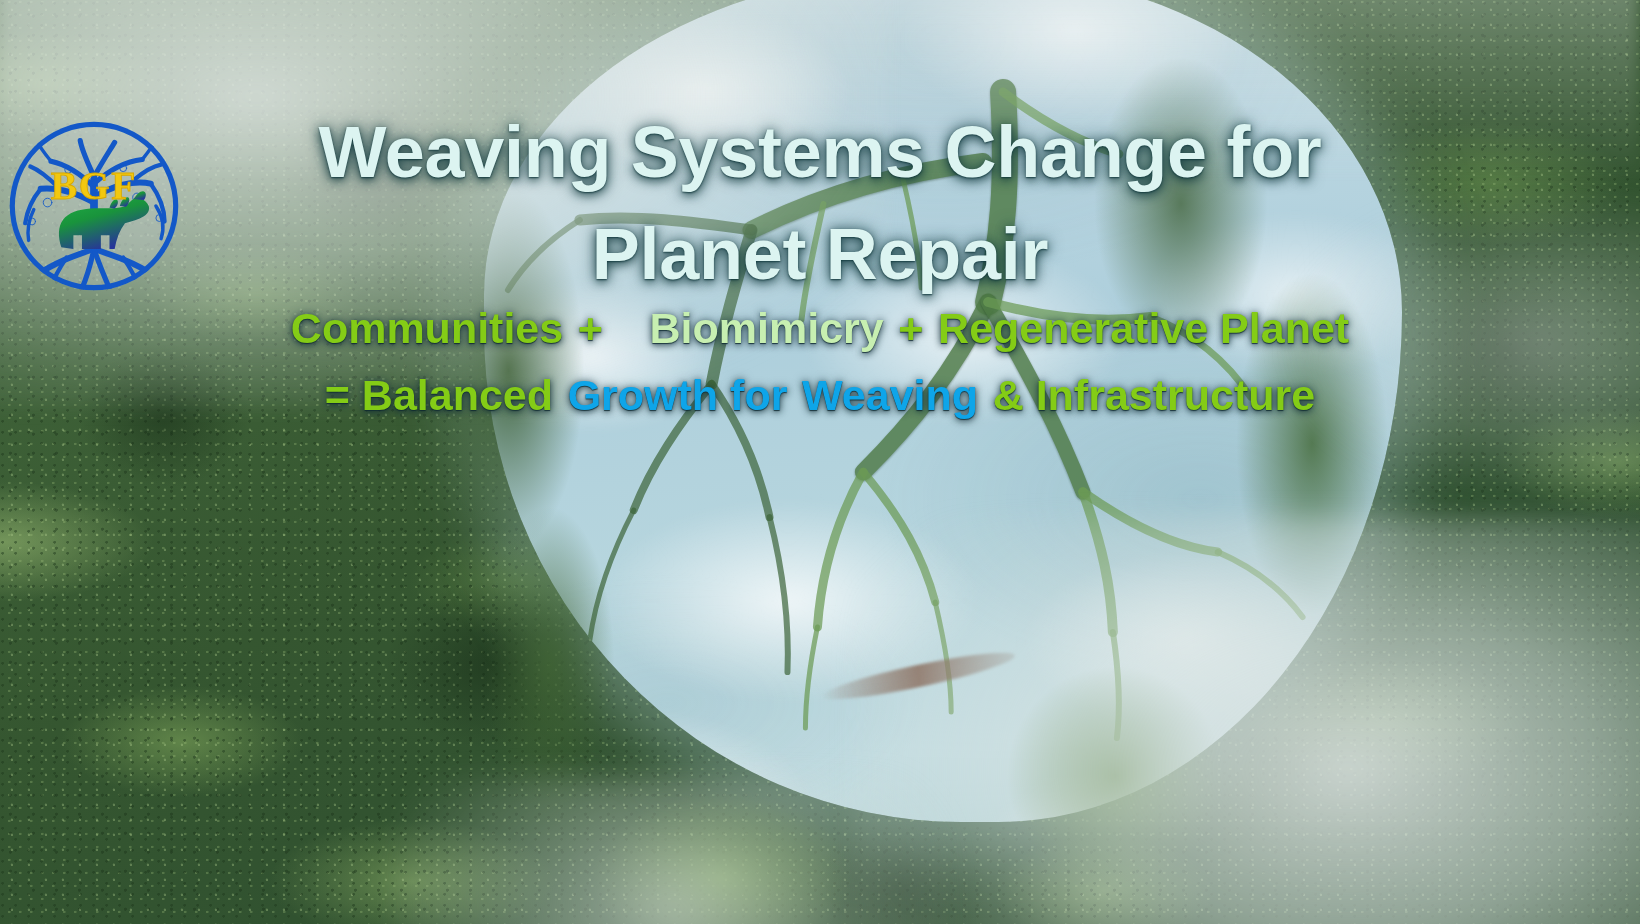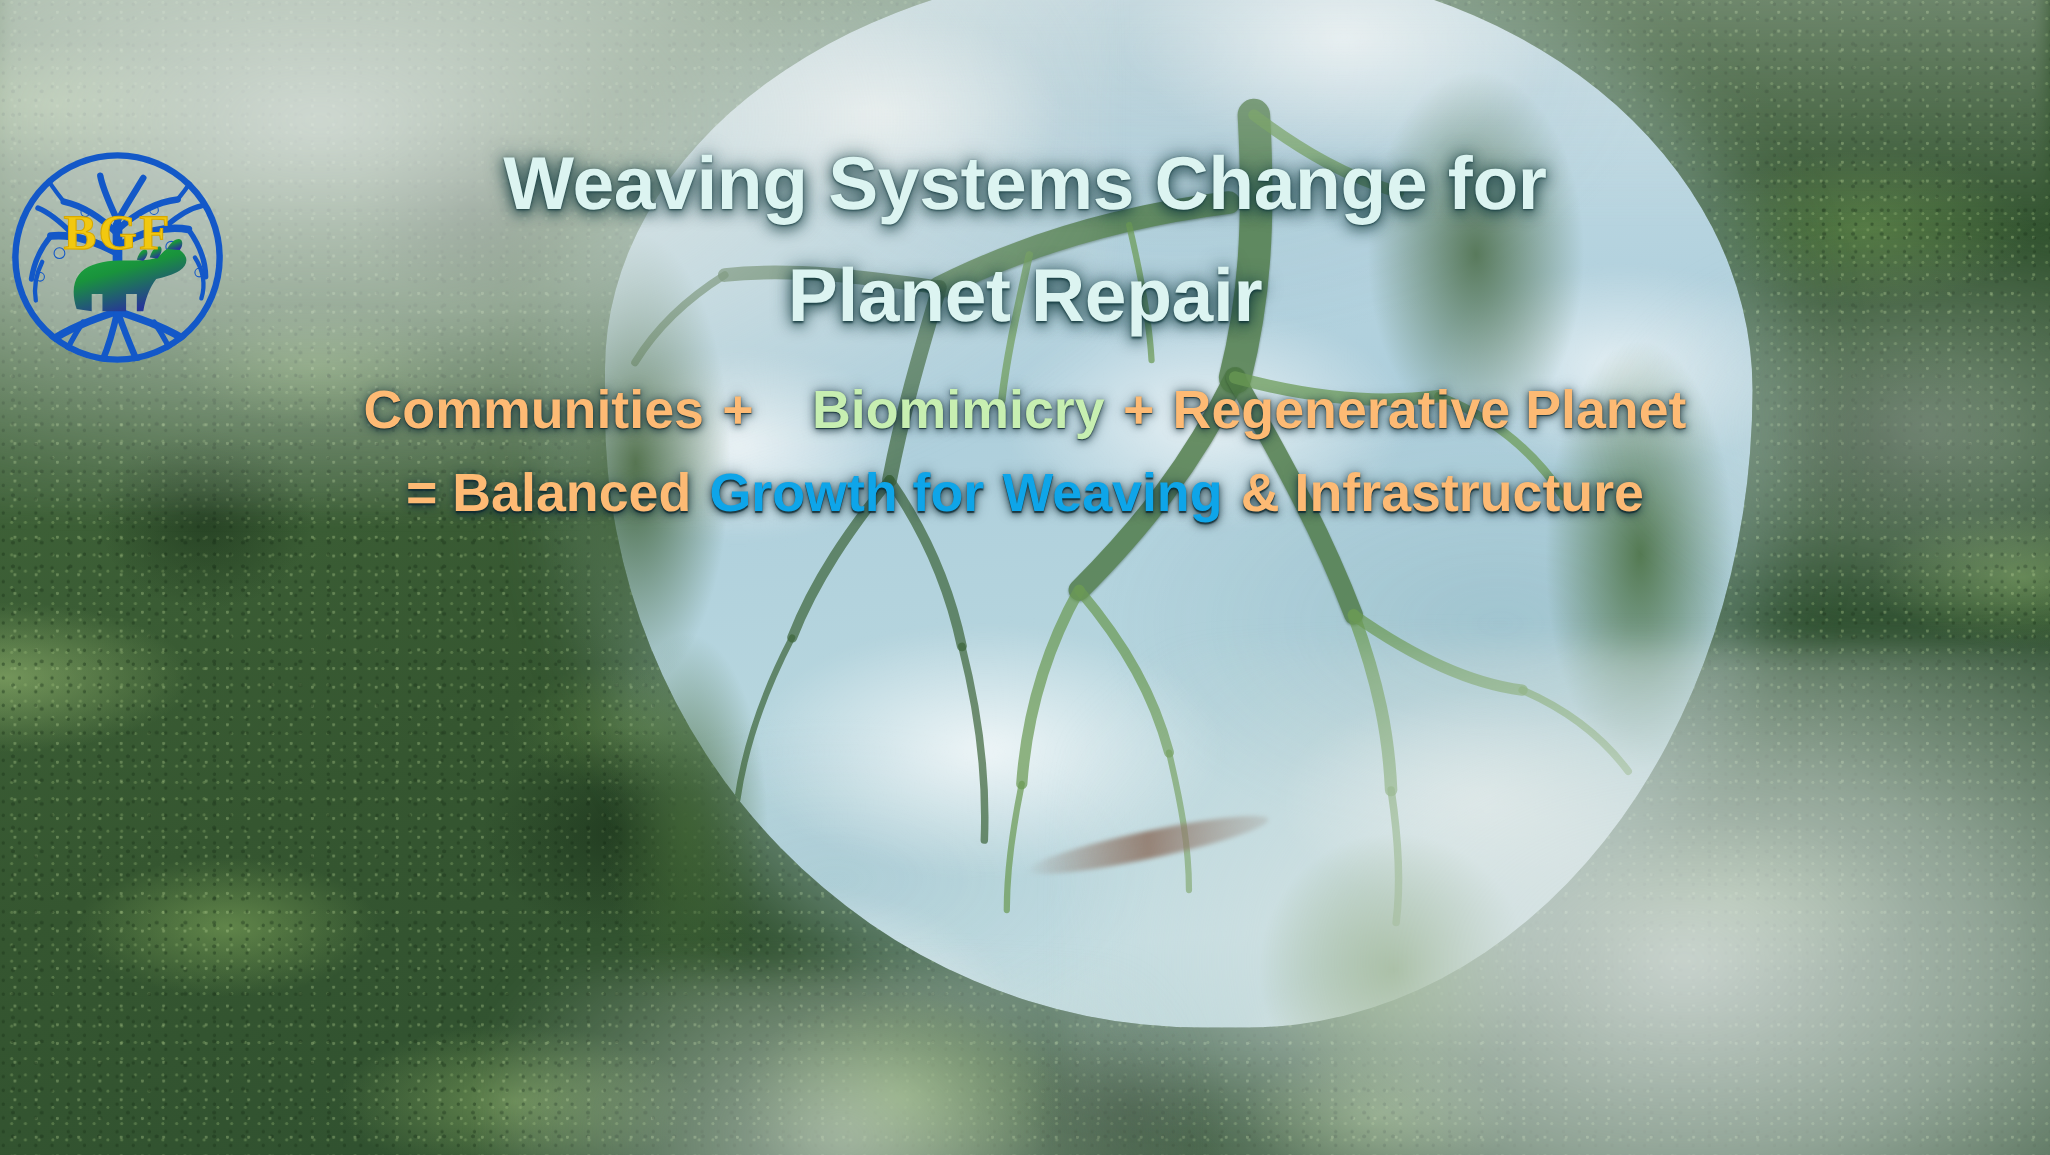--- a/index.html
+++ b/index.html
@@ -163,21 +163,21 @@
   .logo svg{width:100%;height:100%;display:block;}
 
   
   .textwrap{
     position:absolute;left:0;top:0;width:1640px;height:924px;
     pointer-events:none;
   }
   .title{
     position:absolute;left:0;top:118px;width:1640px;
     text-align:center;
-    font-size:60px;line-height:.97;
+    font-size:72px;line-height:.97;
     font-weight:800;
     letter-spacing:-.3px;
     color:#dcf4f1;
     text-shadow:
       0 0 16px rgba(18,62,66,.75),
       0 3px 10px rgba(12,48,52,.70),
       0 1px 2px rgba(14,52,56,.85);
     padding:0 40px;
     box-sizing:border-box;
   }
@@ -187,21 +187,21 @@
     position:absolute;left:0;width:1640px;text-align:center;
     font-size:43px;font-weight:800;line-height:1.05;
     white-space:nowrap;
     text-shadow:
       0 0 10px rgba(20,50,60,.55),
       0 2px 6px rgba(16,44,52,.72),
       0 1px 1px rgba(14,40,46,.85);
   }
   .sub.r1{top:306px;}
   .sub.r2{top:373px;}
-  .c-lav{color:#fdba74;}
+  .c-lav{color:#84cc16;}
   .c-grn{color:#c7efb1;margin-left:32px;}
   .c-grn2{color:#0ea5e9;}
   .sp{display:inline-block;width:.34em;}
 </style>
 </head>
 <body>
 
 <div class="banner">
 
   <div class="photo">

